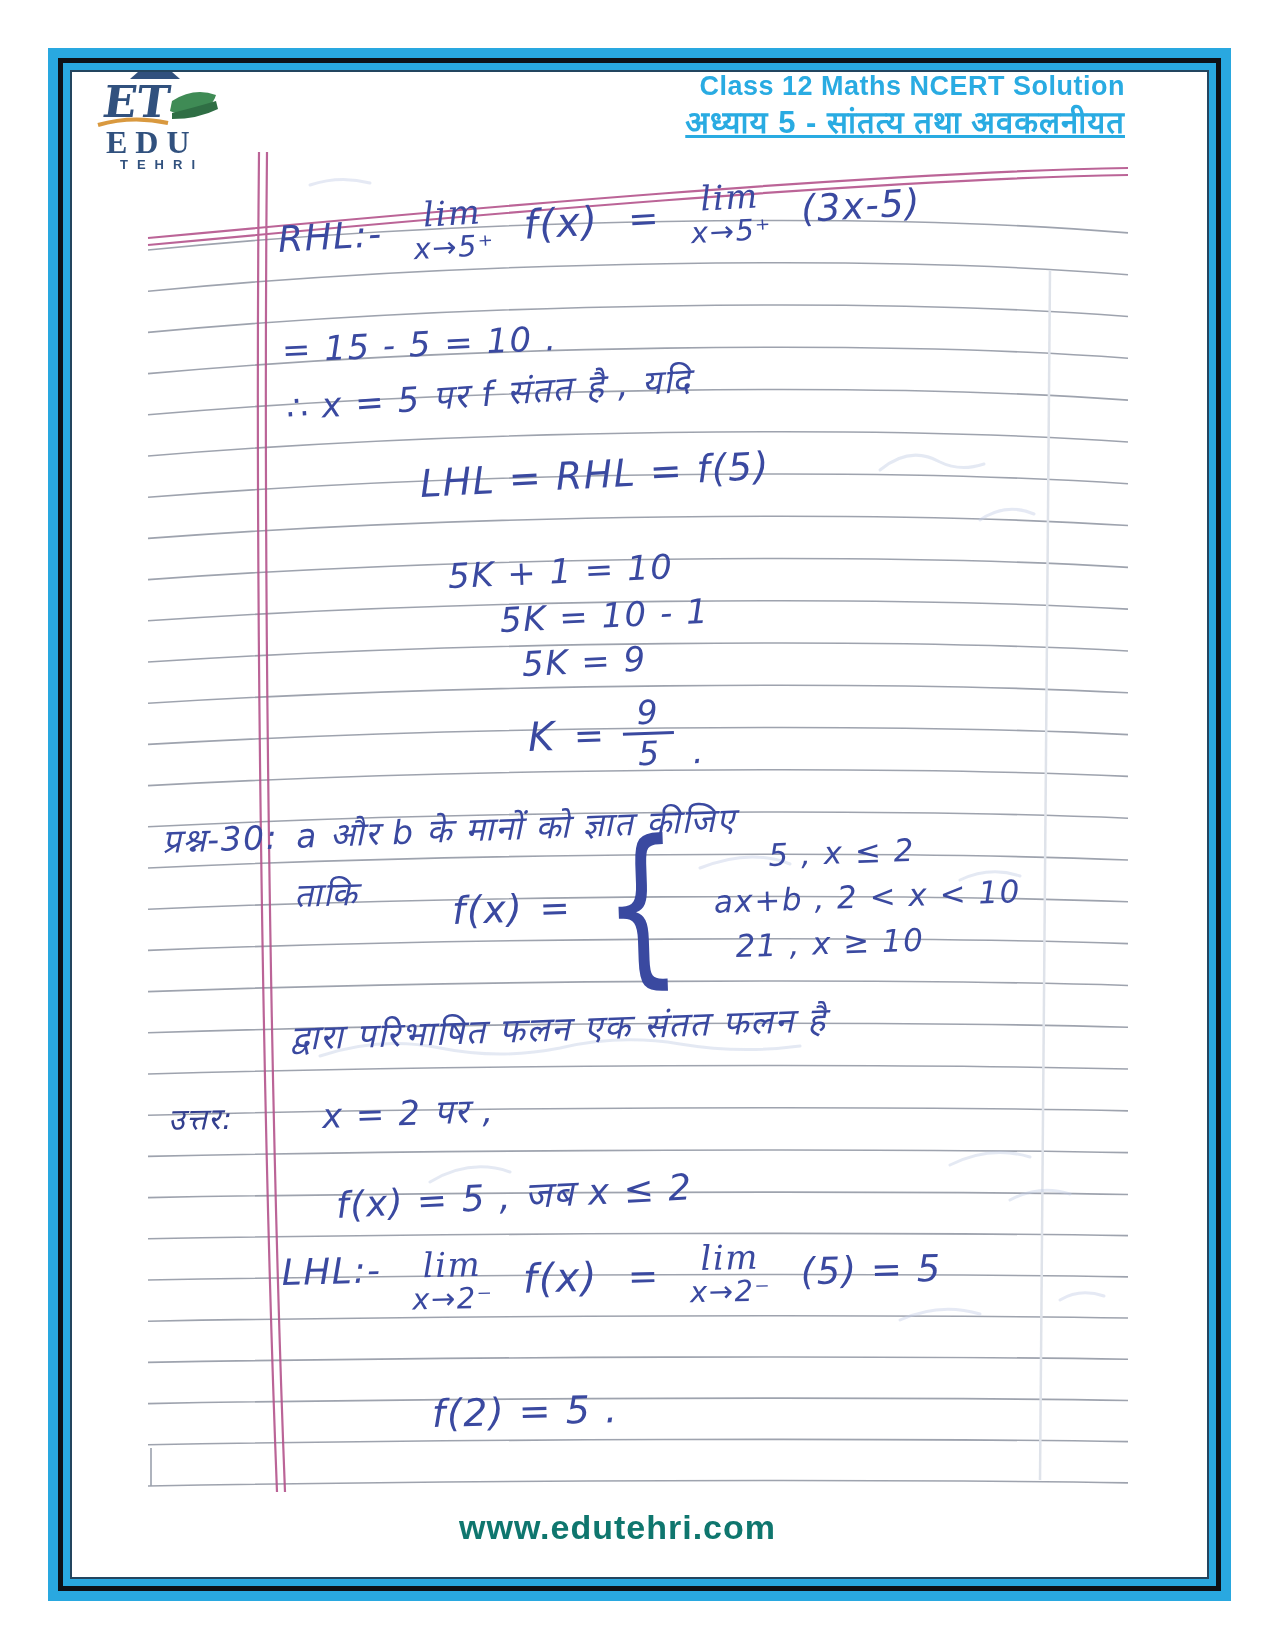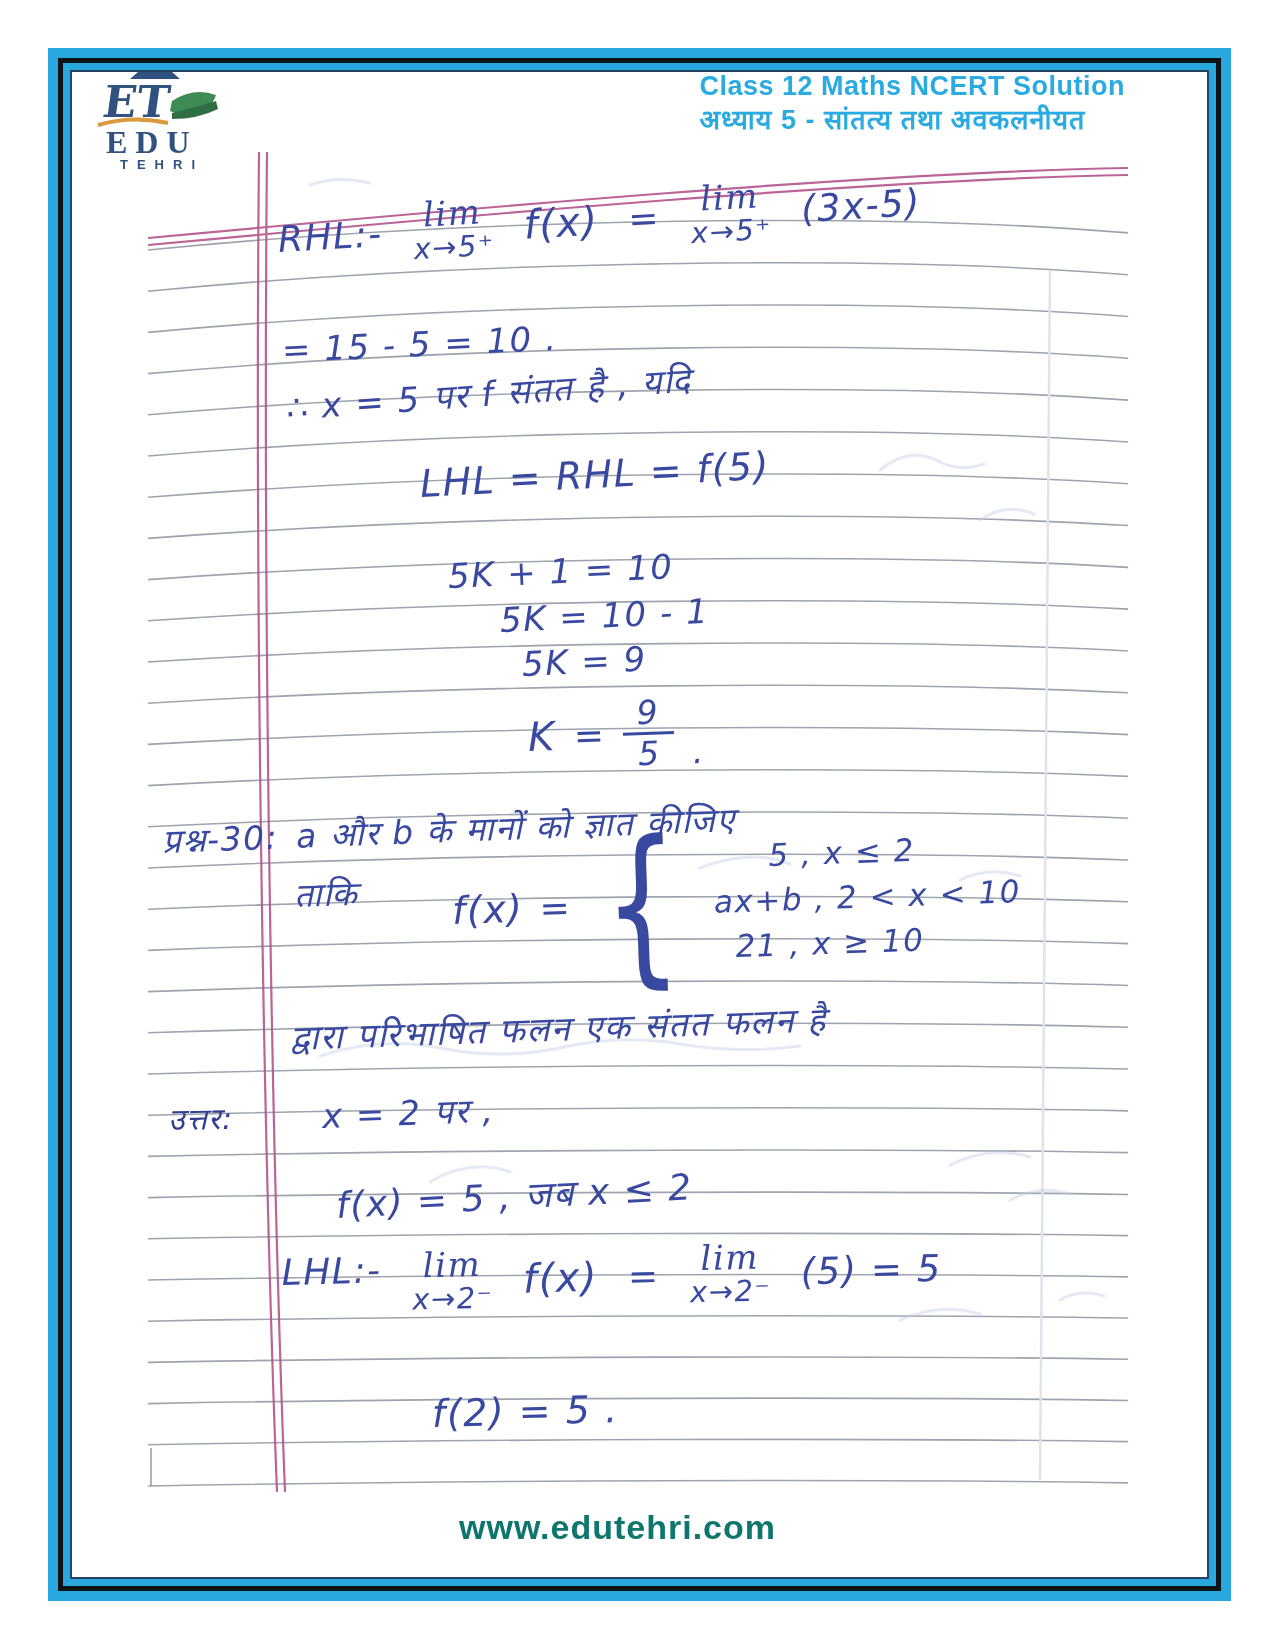--- a/index.html
+++ b/index.html
@@ -8,23 +8,23 @@
 
   
   .frame-outer{position:absolute;left:48px;top:48px;right:44px;bottom:49px;
                border:10px solid #29a8e0;z-index:6;pointer-events:none;}
   .frame-mid{position:absolute;inset:0;border:5px solid #0e1116;}
   .frame-inner{position:absolute;inset:0;border:7px solid #29a8e0;}
   .frame-core{position:absolute;inset:0;border:2px solid #23455f;}
 
   
   .logo{position:absolute;left:80px;top:55px;width:150px;height:120px;z-index:3;}
-  .header-text{position:absolute;top:70px;right:150px;text-align:left;z-index:3;line-height:1.25;}
+  .header-text{position:absolute;top:70px;right:150px;text-align:right;z-index:3;line-height:1.25;}
   .header-line1{font-size:27px;font-weight:bold;color:#29abe2;letter-spacing:.5px;}
-  .header-line2{font-size:27px;font-weight:bold;color:#29abe2;letter-spacing:1px;}
+  .header-line2{font-size:31px;font-weight:bold;color:#29abe2;letter-spacing:1px;text-decoration:underline;}
 
   
   .paper{position:absolute;left:0;top:0;z-index:1;}
 
   
   .hw{position:absolute;z-index:2;font-family:"DejaVu Sans",sans-serif;font-style:italic;
       color:#3a49a0;letter-spacing:1.5px;white-space:nowrap;transform-origin:left center;}
   .hw-row{display:flex;align-items:center;}
   .lim{display:inline-flex;flex-direction:column;align-items:center;line-height:1.05;}
   .lim-top{font-family:"DejaVu Serif",serif;font-style:italic;font-size:34px;}

